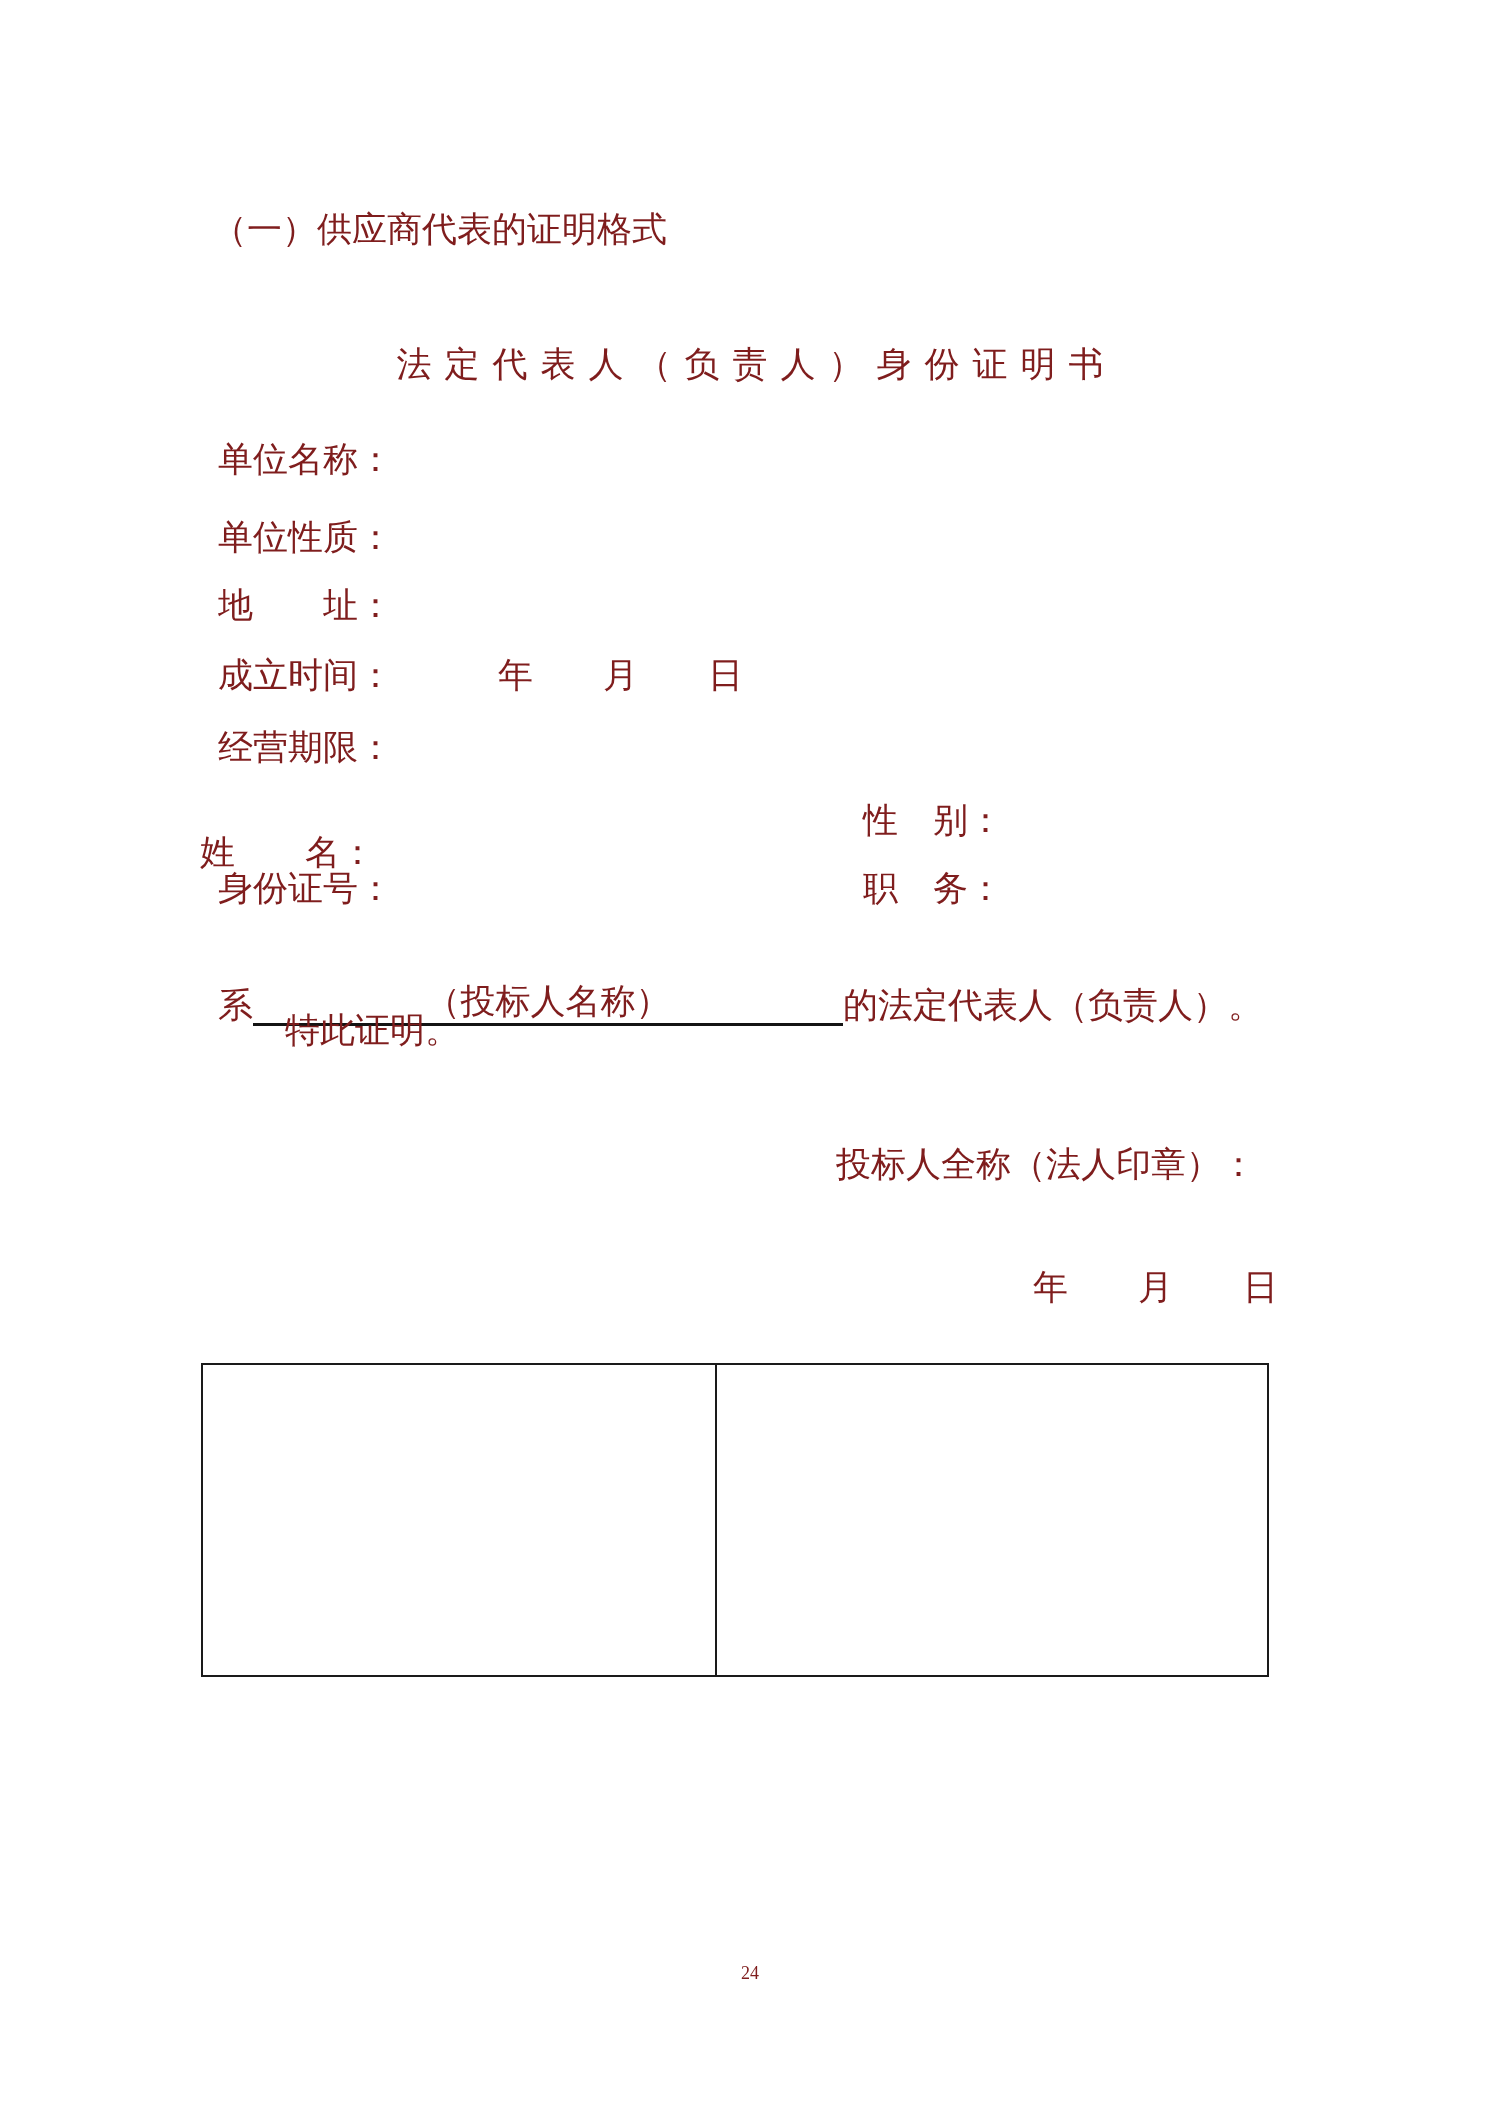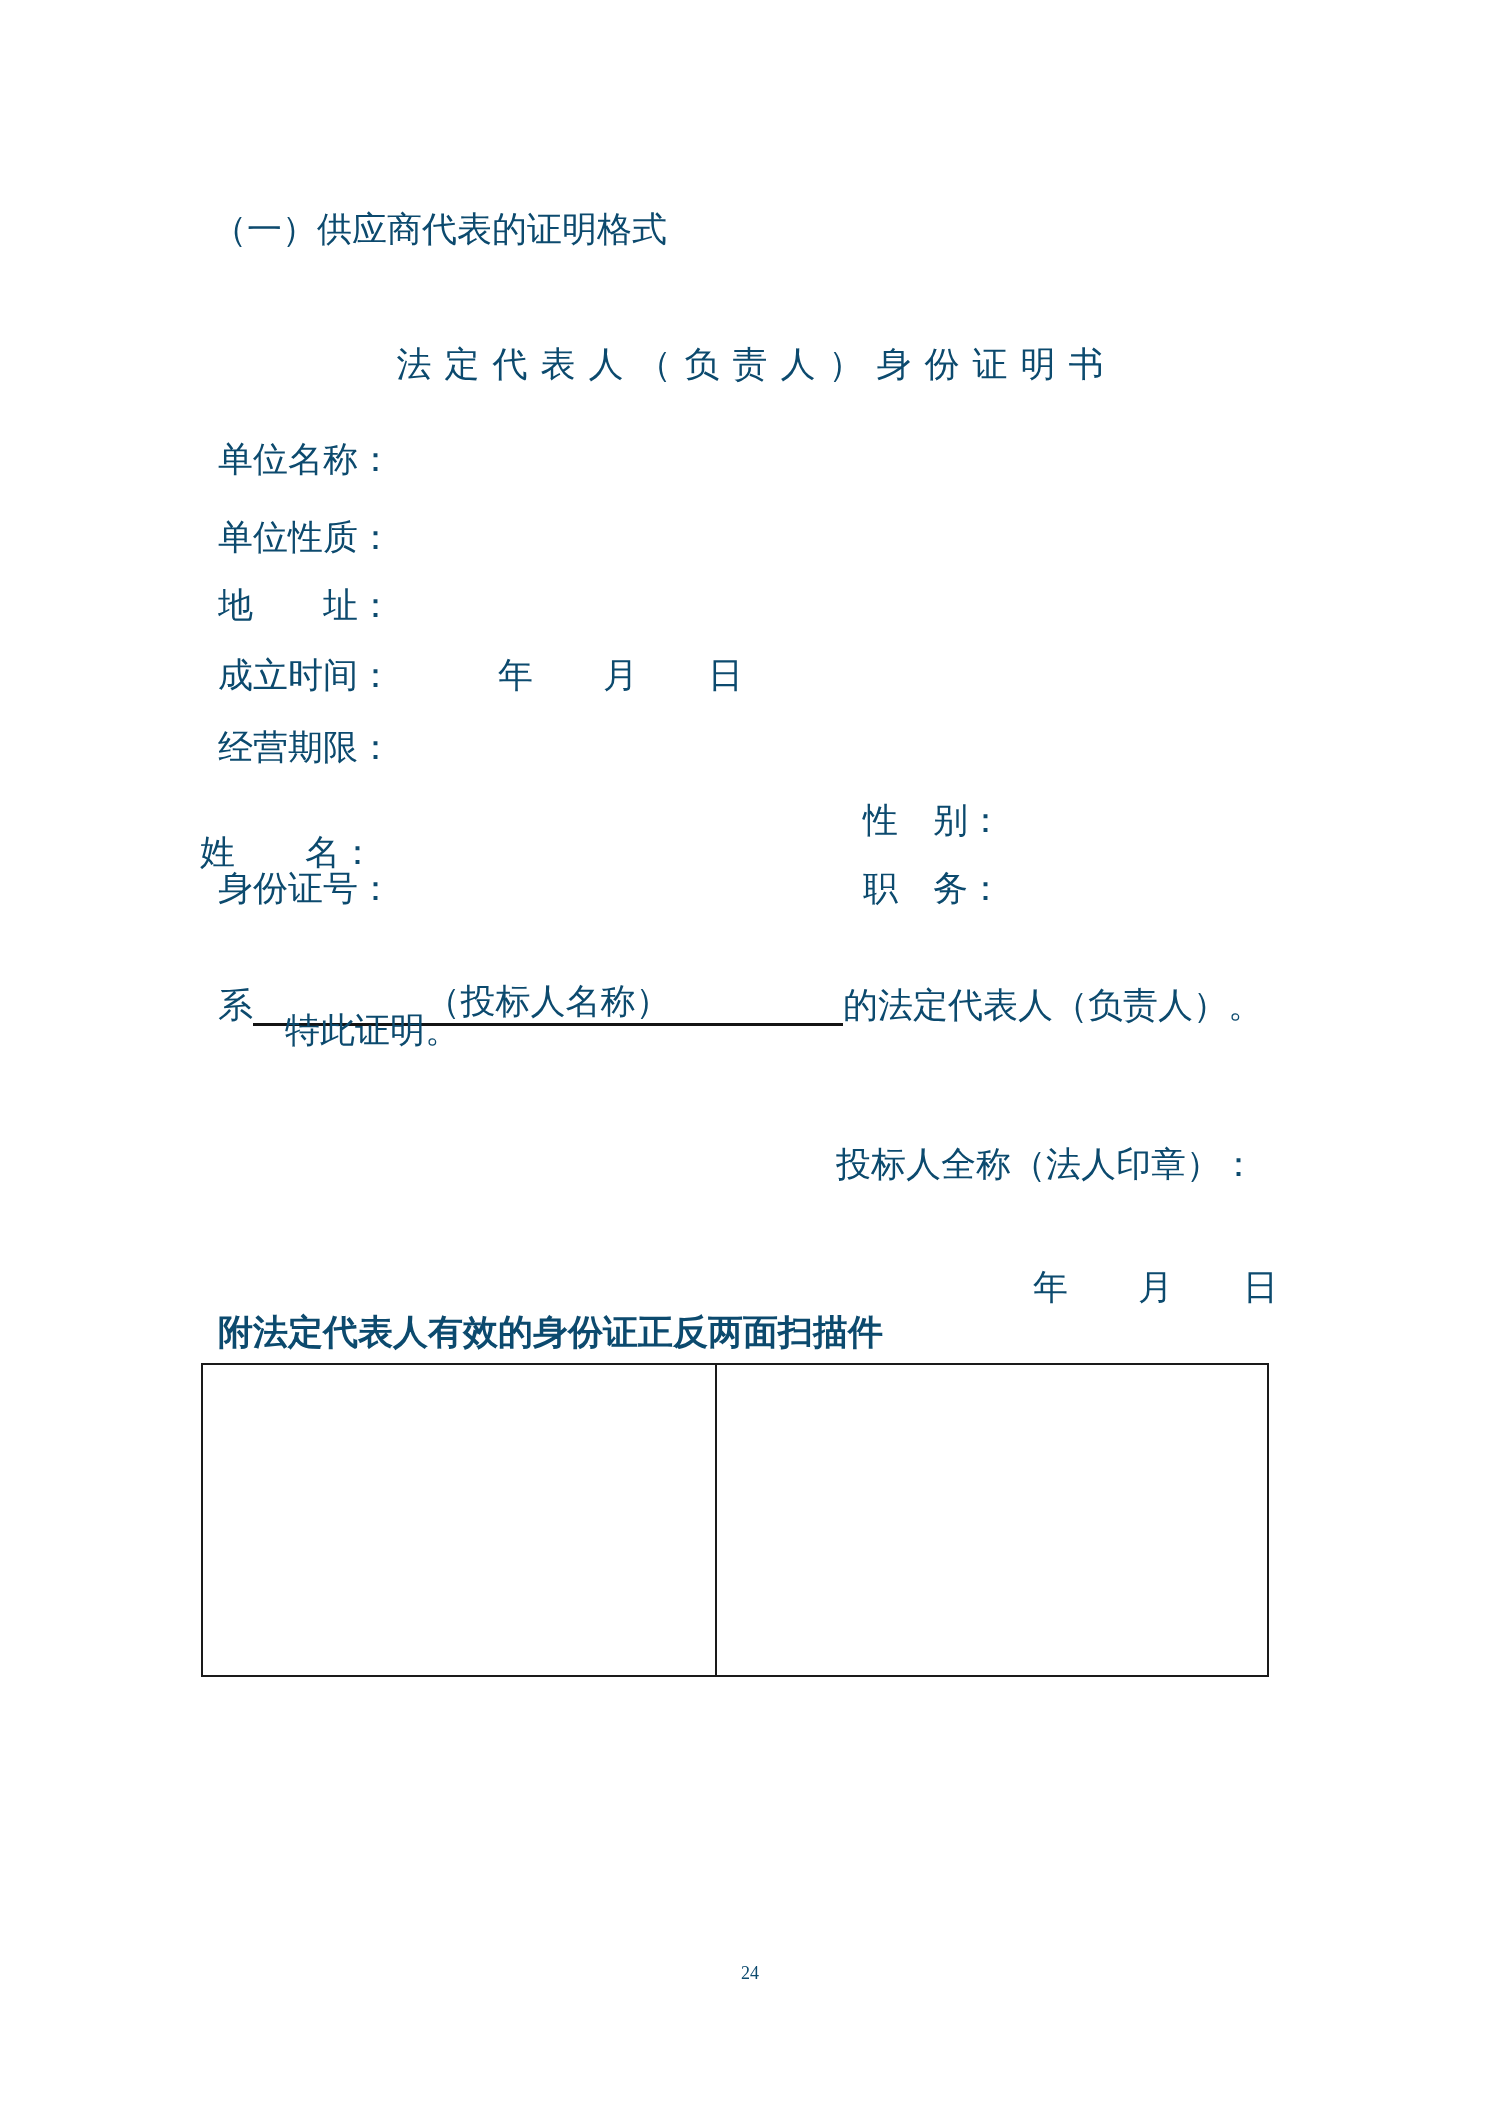--- a/index.html
+++ b/index.html
@@ -6,21 +6,21 @@
     margin: 0;
     padding: 0;
     background: #ffffff;
   }
   .page {
     position: relative;
     width: 1500px;
     height: 2121px;
     background: #ffffff;
     font-family: "Liberation Serif", "DejaVu Serif", serif;
-    color: #0c4a6e;
+    color: #7f1d1d;
     overflow: hidden;
   }
   .line {
     position: absolute;
     font-size: 35px;
     line-height: 40px;
     white-space: pre;
   }
   .section-heading {
     left: 212px;
@@ -118,21 +118,20 @@
   <div class="line f-col-right7">职　务：</div>
 
   <div class="line statement-row"><span>系</span><span class="blank">（投标人名称）</span><span>的法定代表人（负责人）。</span></div>
 
   <div class="line certify-row">特此证明。</div>
 
   <div class="line sig-row1">投标人全称（法人印章）：</div>
 
   <div class="line sig-row2">年　　月　　日</div>
 
-  <div class="line attach-heading">附法定代表人有效的身份证正反两面扫描件</div>
 
   <div class="scan-table">
     <div class="scan-cell-left"></div>
     <div class="scan-cell-right"></div>
   </div>
 
   <div class="line page-number">24</div>
 
 </div>
 

